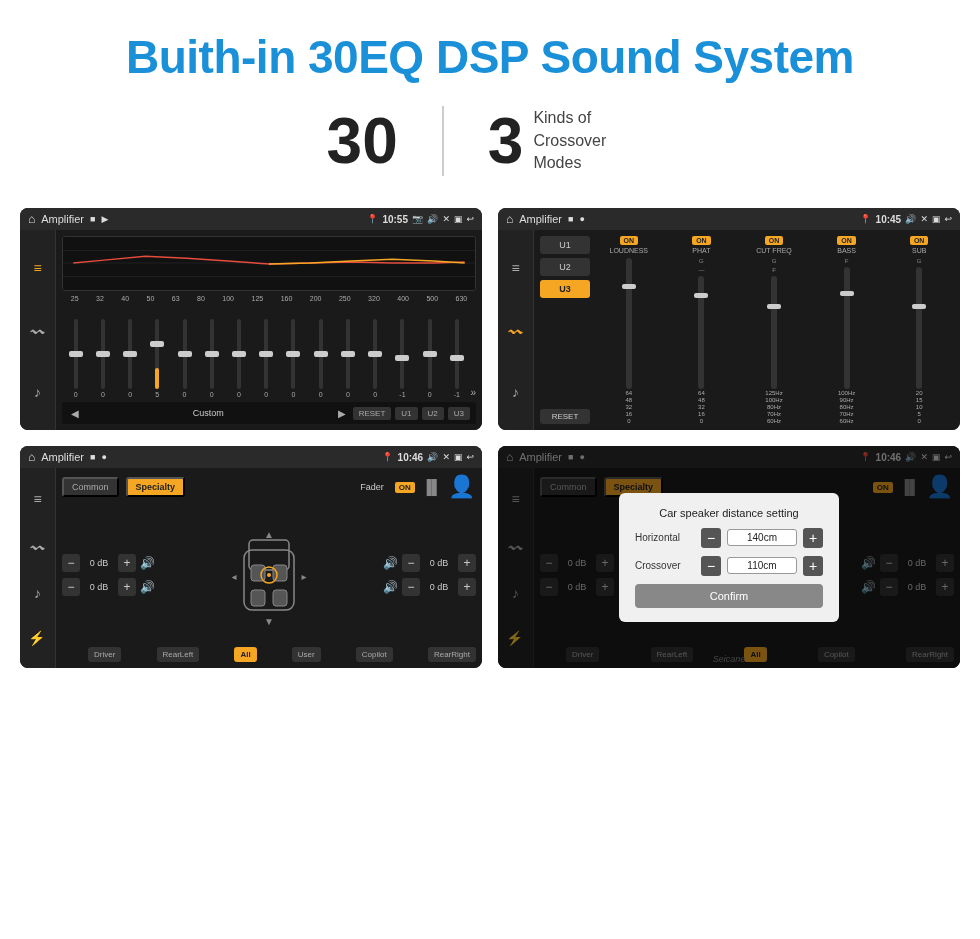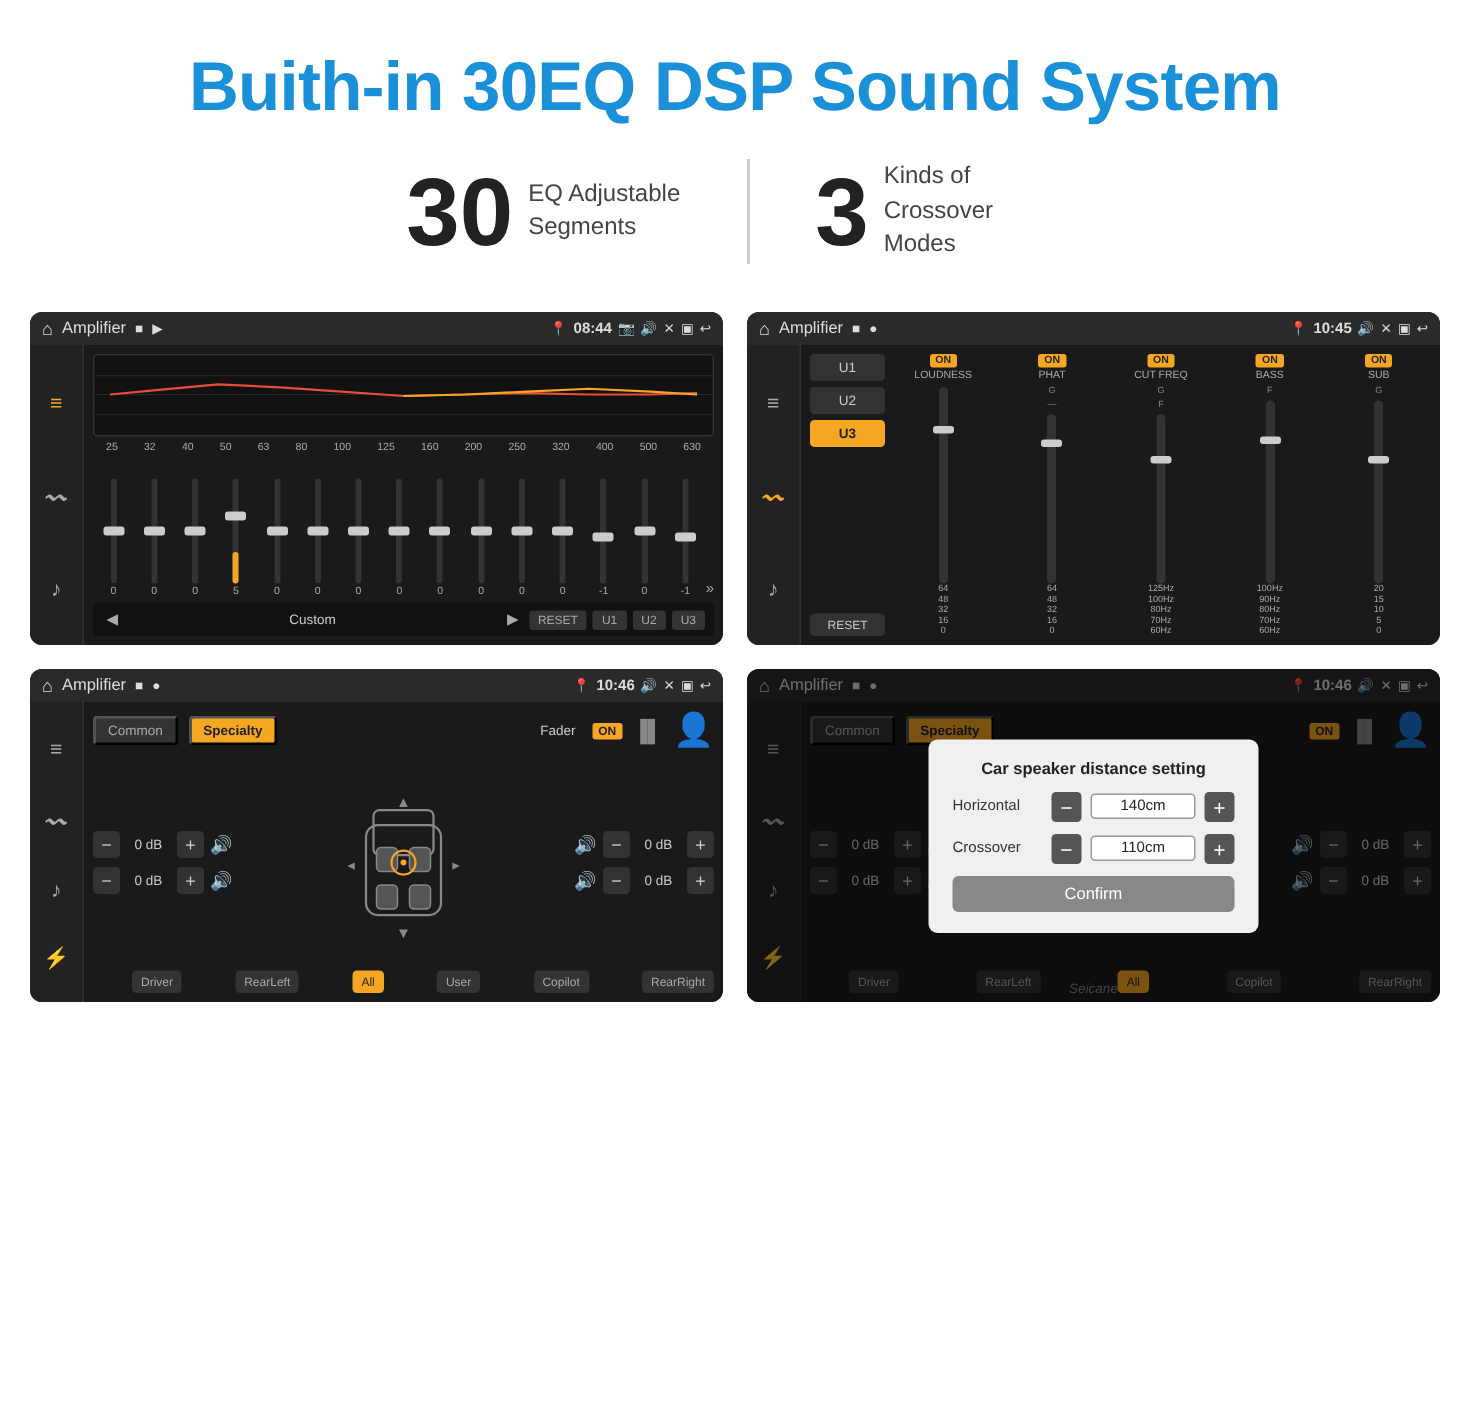--- a/index.html
+++ b/index.html
@@ -460,42 +460,42 @@
       color: #aaa;
       background: #333;
       border: none;
       border-radius: 3px;
       padding: 3px 6px;
       cursor: pointer;
     }
     .spec-seat-btn.active {
       background: #f5a623;
       color: #222;
-      font-weight: normal;
+      font-weight: bold;
     }
 
     
     .dialog-overlay {
       position: absolute;
       top: 0; left: 0; right: 0; bottom: 0;
       background: rgba(0,0,0,0.5);
       display: flex;
       align-items: center;
       justify-content: center;
       z-index: 10;
     }
     .dialog-box {
       background: #f0f0f0;
       border-radius: 6px;
       padding: 14px 16px;
       width: 220px;
     }
     .dialog-title {
       font-size: 11px;
-      font-weight: bold;
+      font-weight: normal;
       color: #222;
       margin-bottom: 9px;
       text-align: center;
     }
     .dialog-row {
       display: flex;
       align-items: center;
       margin-bottom: 8px;
       gap: 6px;
     }
@@ -551,24 +551,20 @@
     }
   </style>
 </head>
 <body>
 
 <h1 class="main-title">Buith-in 30EQ DSP Sound System</h1>
 
 <div class="stats-row">
   <div class="stat-block">
     <span class="stat-number">30</span>
-    <div class="stat-desc">
-      <span>EQ Adjustable</span><br>
-      <span>Segments</span>
-    </div>
   </div>
   <div class="stat-divider"></div>
   <div class="stat-block">
     <span class="stat-number">3</span>
     <div class="stat-desc">
       <span>Kinds of</span><br>
       <span>Crossover Modes</span>
     </div>
   </div>
 </div>
@@ -578,21 +574,21 @@
   <div class="screen-card">
     <div class="status-bar">
       <div class="status-left">
         <span class="status-home-icon">⌂</span>
         <span class="status-title">Amplifier</span>
         <span class="status-icon">■</span>
         <span class="status-icon">▶</span>
       </div>
       <div class="status-icons">
         <span class="status-icon">📍</span>
-        <span class="status-time">08:44</span>
+        <span class="status-time">10:55</span>
         <span class="status-icon">📷</span>
         <span class="status-icon">🔊</span>
         <span class="status-icon">✕</span>
         <span class="status-icon">▣</span>
         <span class="status-icon">↩</span>
       </div>
     </div>
     <div class="screen-content">
       <div class="left-sidebar">
         <span class="sidebar-icon active">≡</span>

